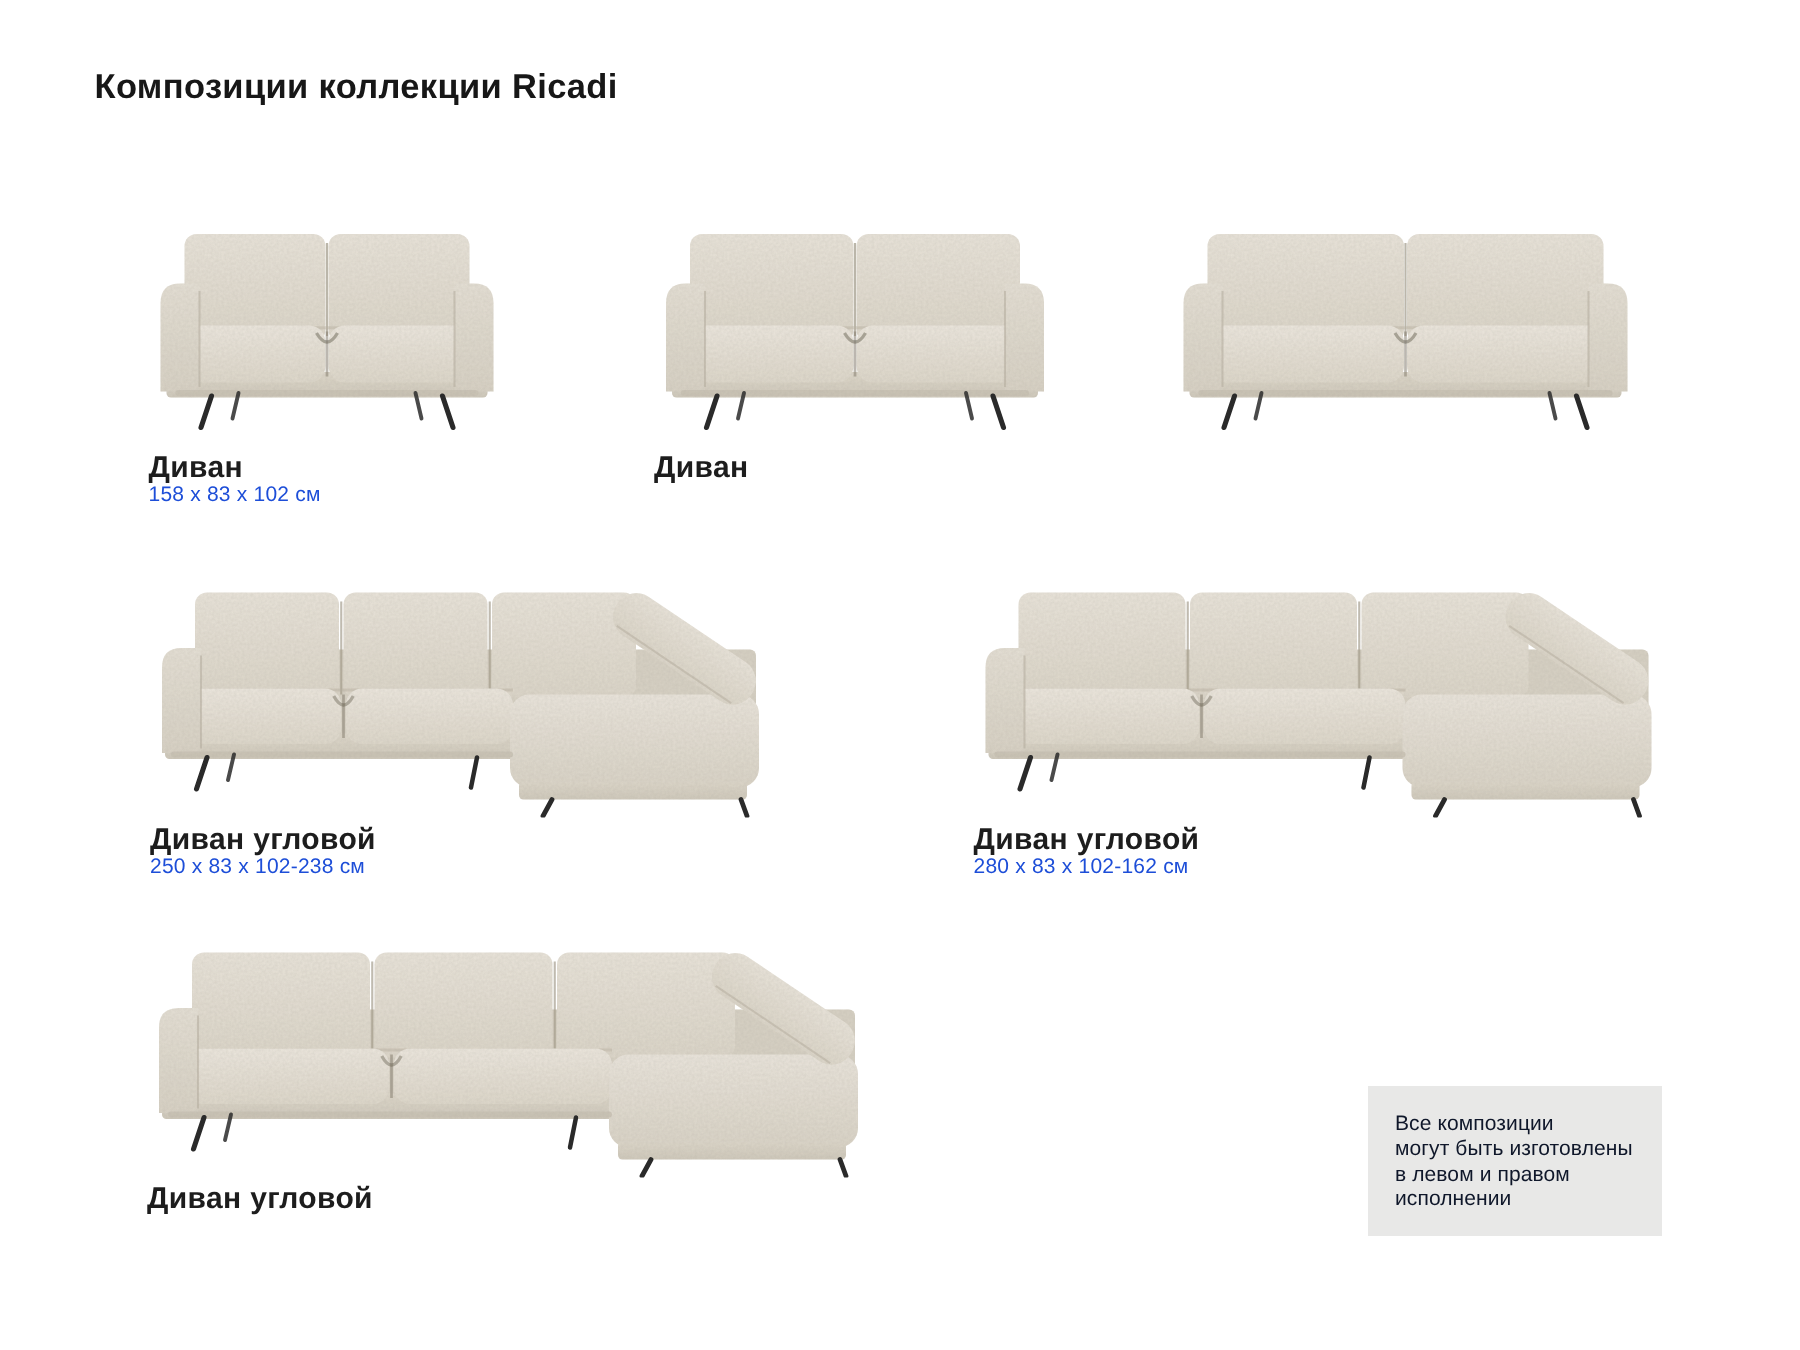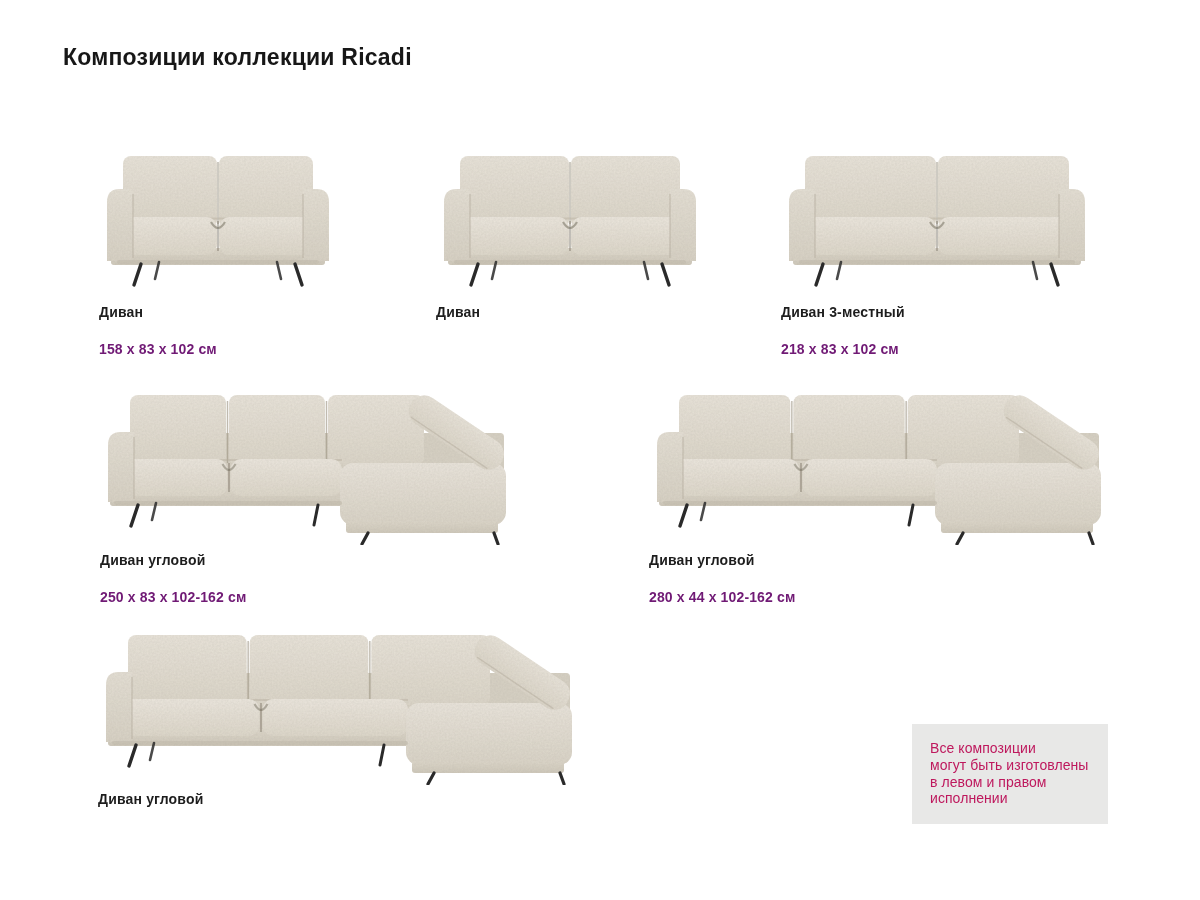--- a/index.html
+++ b/index.html
@@ -16,28 +16,28 @@
   .card .figure{display:block;line-height:0;}
   .card-0{left:99px; top:148px;}
   .card-1{left:436px;top:148px;}
   .card-2{left:781px;top:148px;}
   .card-3{left:100px;top:389px;}
   .card-4{left:649px;top:389px;}
   .card-5{left:98px; top:629px;}
   .row1 .label{margin-top:15px;}
   .row2 .label{margin-top:6px;}
   .row3 .label{margin-top:5px;}
-  .pname{font-size:14px;font-weight:600;color:#1d1d1d;letter-spacing:.012em;line-height:18px;}
-  .pdims{font-size:14px;font-weight:700;color:#701a75;letter-spacing:.01em;margin-top:20px;line-height:17px;}
+  .pname{font-size:20px;font-weight:600;color:#1d1d1d;letter-spacing:.012em;line-height:18px;}
+  .pdims{font-size:14px;font-weight:400;color:#1d4ed8;letter-spacing:.01em;margin-top:0;line-height:17px;}
   .note{
     position:absolute;left:912px;top:724px;width:196px;height:100px;
     background:#e8e8e7;box-sizing:border-box;padding:16px 18px;
   }
   .note p{
-    margin:0;font-size:14px;font-weight:500;color:#be185d;
+    margin:0;font-size:14px;font-weight:500;color:#0f172a;
     line-height:16.8px;letter-spacing:.005em;white-space:pre-line;
   }
   .defs-holder{position:absolute;width:0;height:0;overflow:hidden;}
 </style>
 </head>
 <body>
 
 <svg class="defs-holder" xmlns="http://www.w3.org/2000/svg" aria-hidden="true">
   <defs>
     <linearGradient id="gBack" x1="0" y1="0" x2="0" y2="1">
@@ -155,24 +155,20 @@
     <path d="M 278,46 V 110" stroke="#b5ad9e" stroke-width="1.4" opacity=".55"></path>
     <rect x="18" y="112" width="276" height="4" rx="2" fill="#c9c2b4" opacity=".85"></rect>
   </g>
   <g stroke="#2a2a2a" stroke-linecap="round" fill="none">
     <path d="M 42,116 L 35,137" stroke-width="3.4"></path>
     <path d="M 60,114 L 56,131" stroke-width="2.6" opacity=".85"></path>
     <path d="M 270,116 L 277,137" stroke-width="3.4"></path>
     <path d="M 252,114 L 256,131" stroke-width="2.6" opacity=".85"></path>
   </g>
         </svg></div>
-    <div class="label">
-      <div class="pname">Диван 3-местный</div>
-      <div class="pdims">218 x 83 x 102 см</div>
-    </div>
   </section>
 
   <section class="card card-3 row2">
     <div class="figure"><svg width="416" height="156" viewBox="0 0 416 156" xmlns="http://www.w3.org/2000/svg">
   <g filter="url(#boucle)">
     <rect x="30" y="44" width="374" height="64" rx="4" fill="#d7d1c4"></rect>
     <rect x="30" y="6" width="96" height="70" rx="8" fill="url(#gBack)"></rect>
     <rect x="129" y="6" width="96" height="70" rx="8" fill="url(#gBack)"></rect>
     <rect x="228" y="6" width="96" height="70" rx="8" fill="url(#gBack)"></rect>
     <path d="M 127.5,12 V 74 M 226.5,12 V 74" stroke="#9a927f" stroke-width="1.4" opacity=".6"></path>
@@ -195,21 +191,21 @@
   <g stroke="#2a2a2a" stroke-linecap="round" fill="none">
     <path d="M 38,116 L 31,137" stroke-width="3.4"></path>
     <path d="M 56,114 L 52,131" stroke-width="2.6" opacity=".85"></path>
     <path d="M 218,116 L 214,136" stroke-width="3"></path>
     <path d="M 268,144 L 262,155" stroke-width="3.2"></path>
     <path d="M 394,144 L 398,155" stroke-width="3.2"></path>
   </g>
         </svg></div>
     <div class="label">
       <div class="pname">Диван угловой</div>
-      <div class="pdims">250 x 83 x 102-162 см</div>
+      <div class="pdims">250 x 83 x 102-238 см</div>
     </div>
   </section>
 
   <section class="card card-4 row2">
     <div class="figure"><svg width="462" height="156" viewBox="0 0 462 156" xmlns="http://www.w3.org/2000/svg">
   <g filter="url(#boucle)">
     <rect x="30" y="44" width="420" height="64" rx="4" fill="#d7d1c4"></rect>
     <rect x="30" y="6" width="111.33333333333333" height="70" rx="8" fill="url(#gBack)"></rect>
     <rect x="144.33333333333331" y="6" width="111.33333333333333" height="70" rx="8" fill="url(#gBack)"></rect>
     <rect x="258.66666666666663" y="6" width="111.33333333333333" height="70" rx="8" fill="url(#gBack)"></rect>
@@ -233,21 +229,21 @@
   <g stroke="#2a2a2a" stroke-linecap="round" fill="none">
     <path d="M 38,116 L 31,137" stroke-width="3.4"></path>
     <path d="M 56,114 L 52,131" stroke-width="2.6" opacity=".85"></path>
     <path d="M 264,116 L 260,136" stroke-width="3"></path>
     <path d="M 314,144 L 308,155" stroke-width="3.2"></path>
     <path d="M 440,144 L 444,155" stroke-width="3.2"></path>
   </g>
         </svg></div>
     <div class="label">
       <div class="pname">Диван угловой</div>
-      <div class="pdims">280 x 44 x 102-162 см</div>
+      <div class="pdims">280 x 83 x 102-162 см</div>
     </div>
   </section>
 
   <section class="card card-5 row3">
     <div class="figure"><svg width="484" height="156" viewBox="0 0 484 156" xmlns="http://www.w3.org/2000/svg">
   <g filter="url(#boucle)">
     <rect x="30" y="44" width="442" height="64" rx="4" fill="#d7d1c4"></rect>
     <rect x="30" y="6" width="118.66666666666667" height="70" rx="8" fill="url(#gBack)"></rect>
     <rect x="151.66666666666669" y="6" width="118.66666666666667" height="70" rx="8" fill="url(#gBack)"></rect>
     <rect x="273.33333333333337" y="6" width="118.66666666666667" height="70" rx="8" fill="url(#gBack)"></rect>

